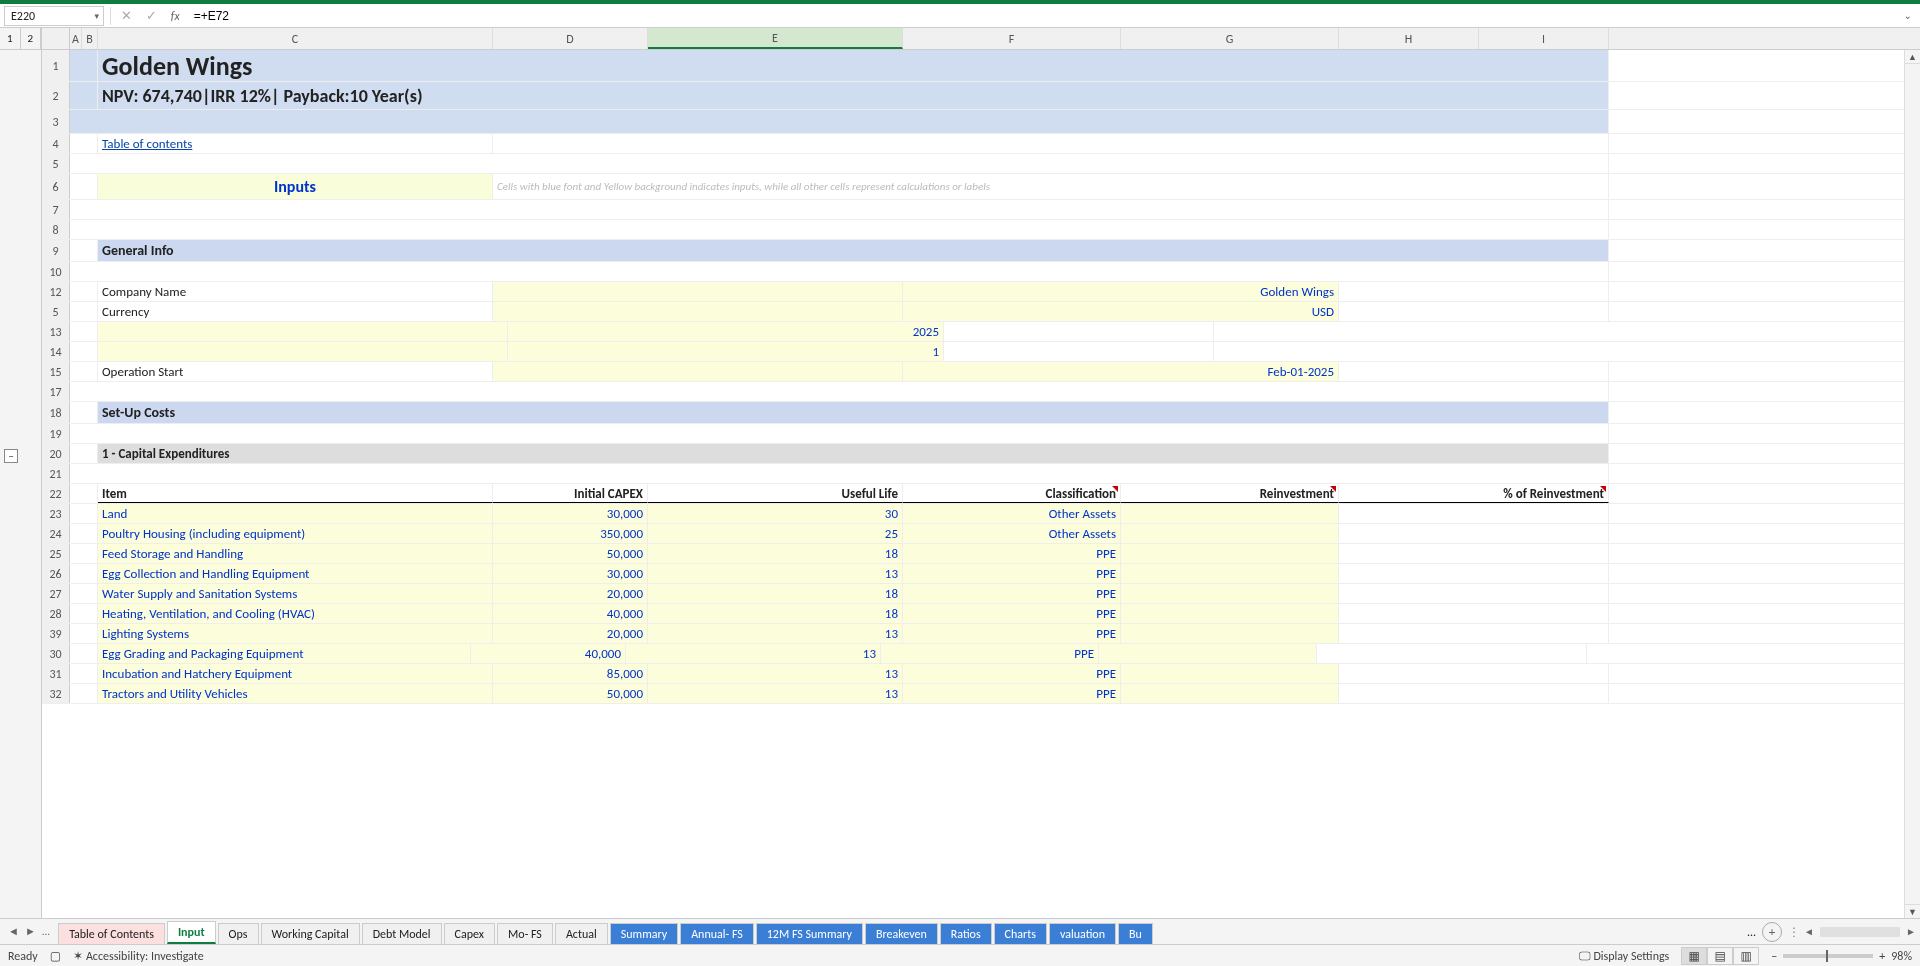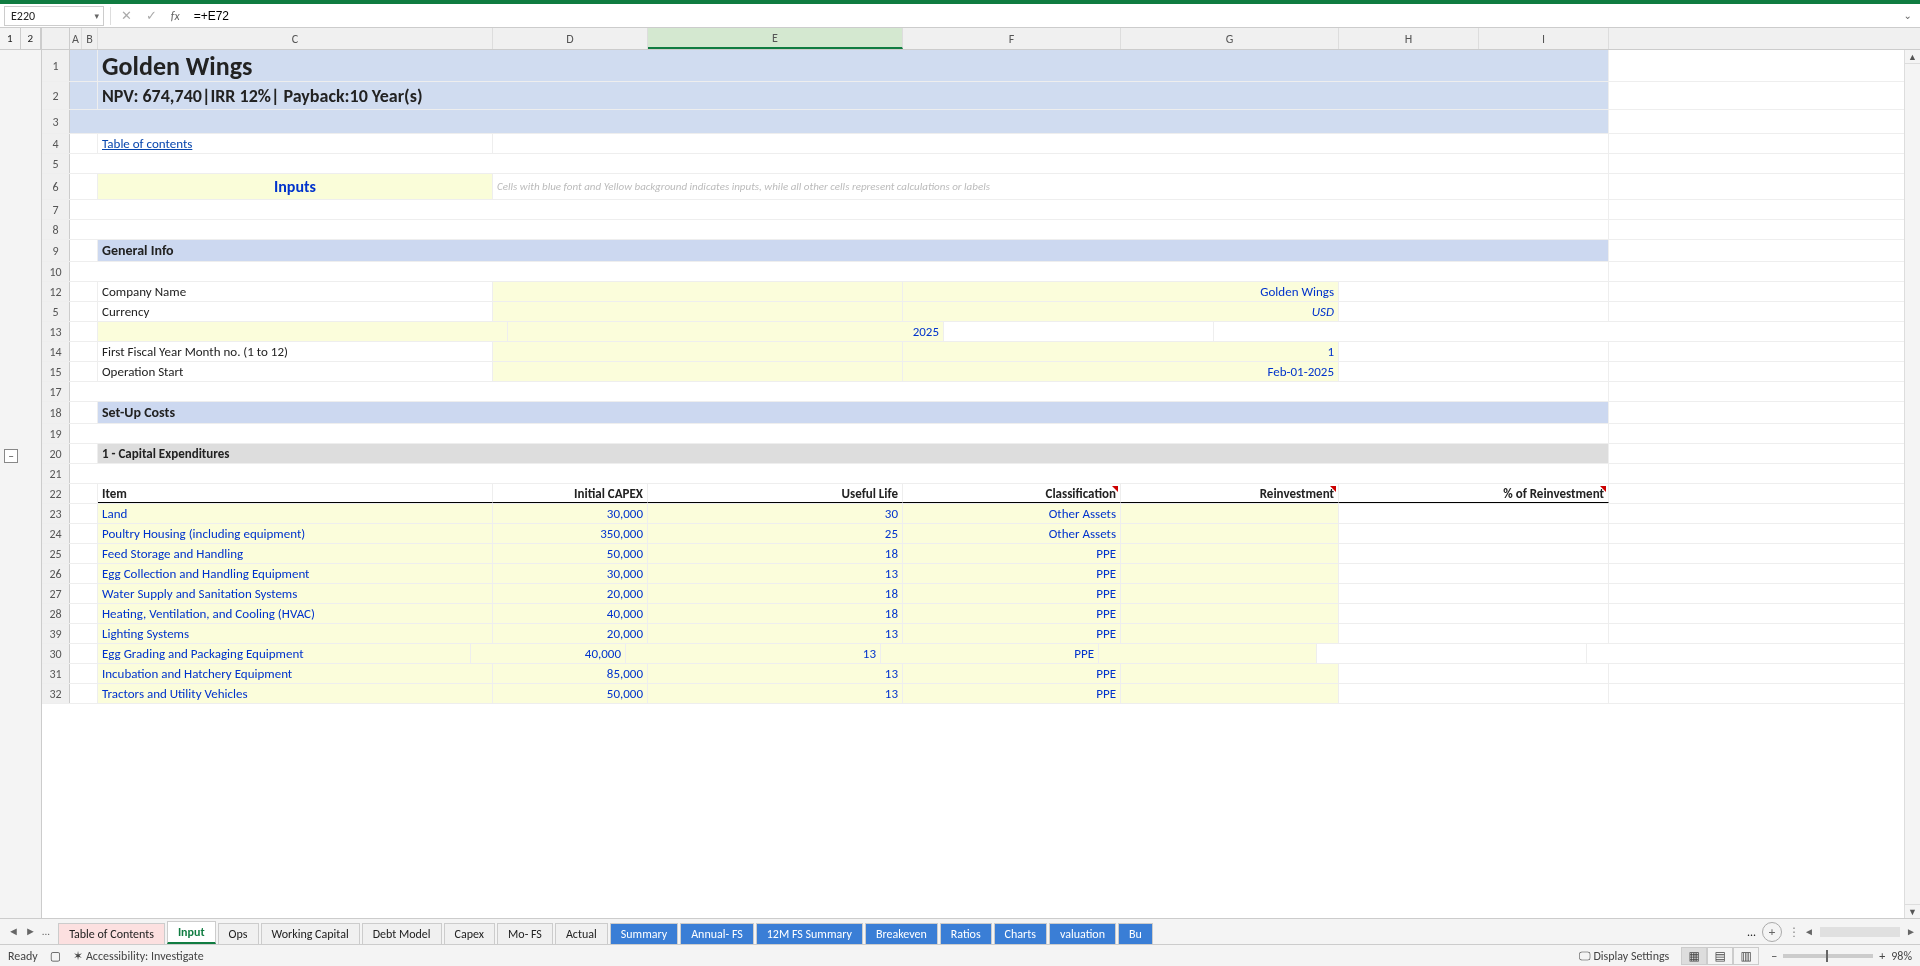--- a/index.html
+++ b/index.html
@@ -163,34 +163,33 @@
             <div class="cell " style="width: 395px;">Company Name</div>
             <div class="cell input-txt" style="width: 410px;"></div>
             <div class="cell input-val" style="width: 436px;">Golden Wings</div>
             <div class="cell " style="width: 270px;"></div>
           </div>
           <div class="row">
             <div class="row-h">5</div>
             <div class="cell " style="width: 28px;"></div>
             <div class="cell " style="width: 395px;">Currency</div>
             <div class="cell input-txt" style="width: 410px;"></div>
-            <div class="cell input-val" style="width: 436px; font-style: italic;">USD</div>
+            <div class="cell input-val" style="width: 436px;">USD</div>
             <div class="cell " style="width: 270px;"></div>
           </div>
           <div class="row">
             <div class="row-h">13</div>
             <div class="cell " style="width: 28px;"></div>
             <div class="cell input-txt" style="width: 410px;"></div>
             <div class="cell input-val" style="width: 436px;">2025</div>
             <div class="cell " style="width: 270px;"></div>
           </div>
           <div class="row">
             <div class="row-h">14</div>
             <div class="cell " style="width: 28px;"></div>
-            <div class="cell " style="width: 395px;">First Fiscal Year Month no. (1  to 12)</div>
             <div class="cell input-txt" style="width: 410px;"></div>
             <div class="cell input-val" style="width: 436px;">1</div>
             <div class="cell " style="width: 270px;"></div>
           </div>
           <div class="row">
             <div class="row-h">15</div>
             <div class="cell " style="width: 28px;"></div>
             <div class="cell " style="width: 395px;">Operation Start</div>
             <div class="cell input-txt" style="width: 410px;"></div>
             <div class="cell input-val" style="width: 436px;">Feb-01-2025</div>

